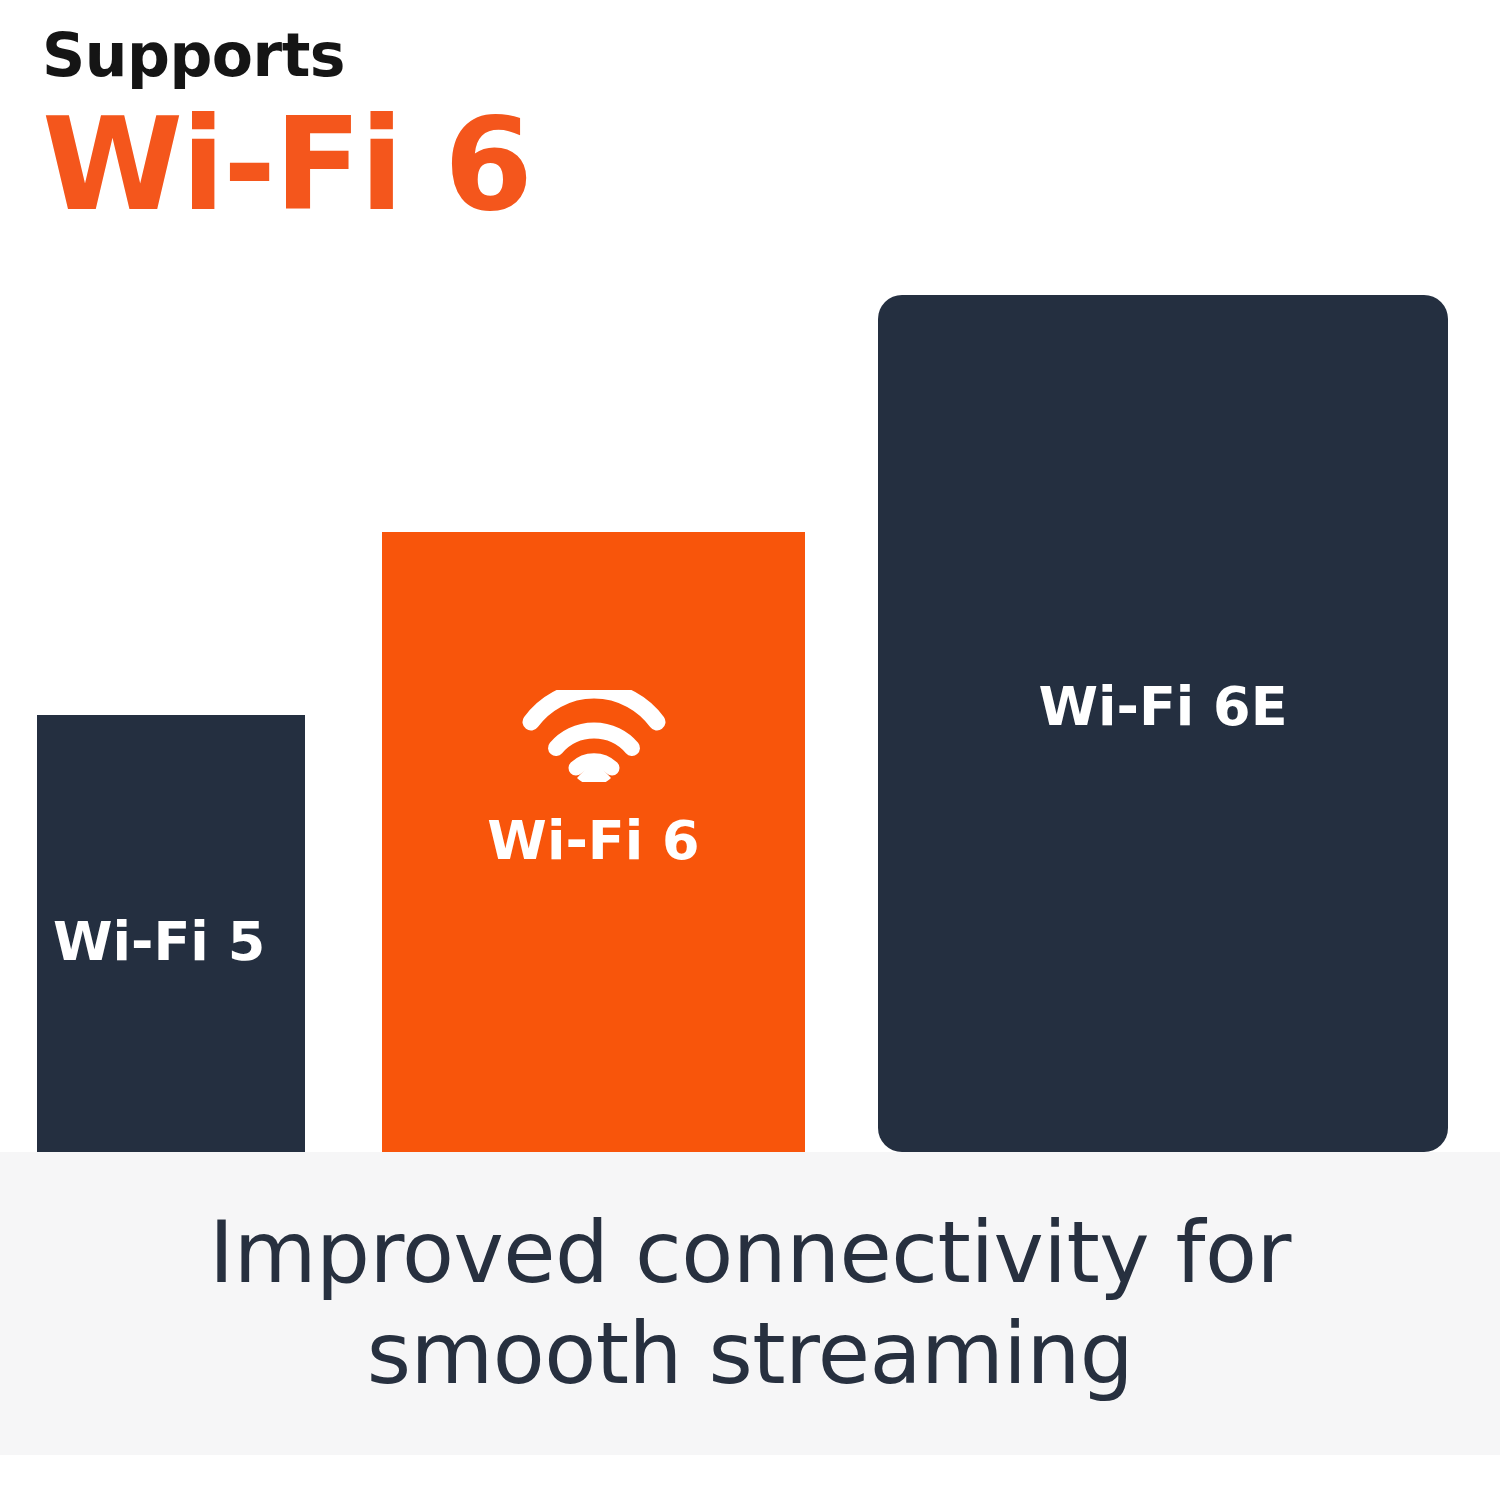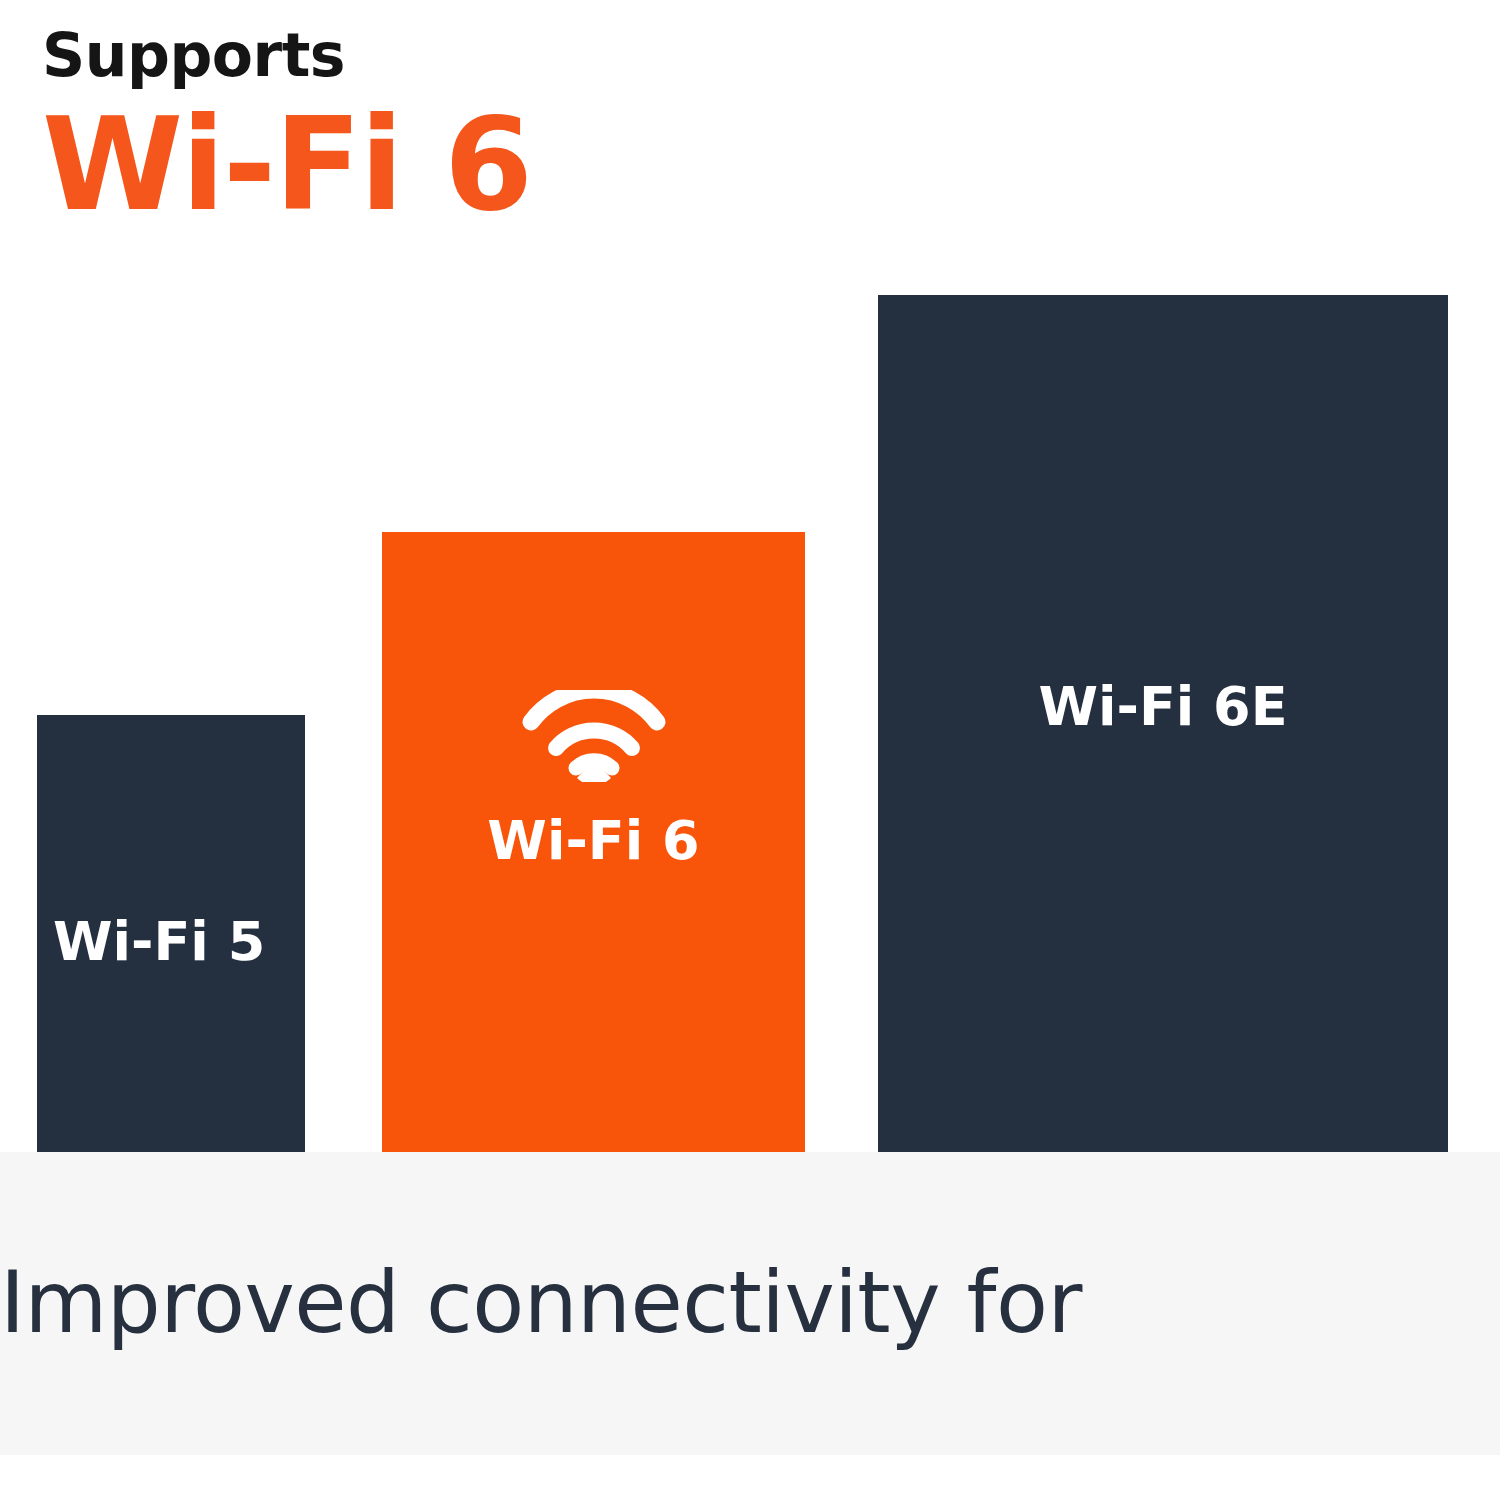--- a/index.html
+++ b/index.html
@@ -109,37 +109,38 @@
     font-size: 54px;
     margin-top: 32px;
   }
 
   
   #bar-wifi6e {
     left: 878px;
     width: 570px;
     height: 857px;
     background: #242F40;
+    border-radius: 24px;
   }
   #bar-wifi6e .bar-label {
     font-size: 54px;
     margin-top: 385px;
   }
 
   
   #caption-band {
     position: absolute;
     left: 0;
     top: 1152px;
     width: 1500px;
     height: 303px;
     background: #F6F6F7;
     display: flex;
     flex-direction: column;
-    align-items: flex-start;
+    align-items: center;
     justify-content: center;
   }
   .caption-line {
     font-size: 85px;
     font-weight: 400;
     color: #27303F;
     line-height: 1.18;
     letter-spacing: -0.5px;
     white-space: nowrap;
     text-align: center;
@@ -185,17 +186,18 @@
     </div>
 
     <div class="bar" id="bar-wifi6e">
       <span class="bar-label">Wi-Fi 6E</span>
     </div>
 
   </div>
 
   <div id="caption-band">
     <div class="caption-line">Improved connectivity for</div>
+    <div class="caption-line">smooth streaming</div>
   </div>
 
   <div id="footer-space"></div>
 
 </div>
 
 </body></html>

